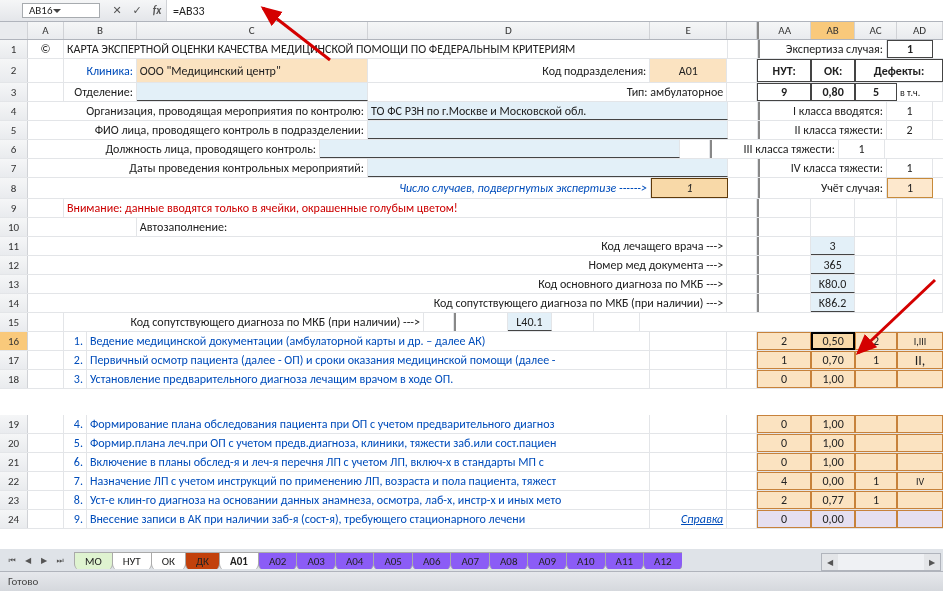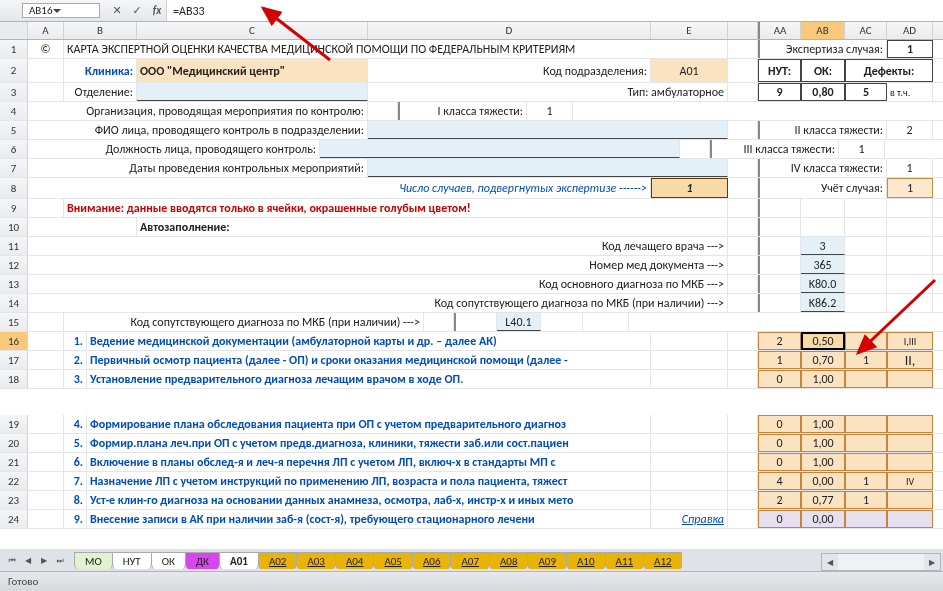--- a/index.html
+++ b/index.html
@@ -27,29 +27,29 @@
   .rh.selected { background: #f9c97b; }
   .cell { border-right: 1px solid #e3e5e8; padding: 0 3px; font-size: 12px; color: #222; display: flex; align-items: center; overflow: hidden; white-space: nowrap; }
   
   
   .c-A { width: 36px; }
   .c-B { width: 73px; }
   .c-C { width: 231px; }
   .c-D { width: 283px; }
   .c-E { width: 77px; }
   .c-gap { width: 30px; }
-  .c-AA { width: 43px; }
+  .c-AA { width: 54px; }
   .c-AB { width: 44px; }
   .c-AC { width: 42px; }
   .c-AD { width: 46px; }
   
   .split { border-left: 2px solid #888; }
   
   .title-row .cell { font-size: 12px; }
-  .bold { font-weight: bold; text-align: center; }
+  .bold { font-weight: normal; text-align: center; }
   .blue { color: #004dbb; }
   .red { color: #cc0000; }
   .right { justify-content: flex-end; }
   .center { justify-content: center; }
   
   .input-like { background: #e3f0f8; border-bottom: 1px solid #444 !important; }
   .peach { background: #fbe3c1; }
   .peach2 { background: #f8d9a8; border: 1px solid #5f3a0a; }
   .peach3 { background: #fde8cd; border: 1px solid #c78a3a; }
   .purple-row .c-AA,.purple-row .c-AB,.purple-row .c-AC,.purple-row .c-AD { background: #e5dff0; border: 1px solid #6b4a9c; }
@@ -60,22 +60,22 @@
   .active-cell { border: 2px solid #000 !important; background: #f8d9a8; }
   
   
   .sheet-bar { position: absolute; bottom: 20px; left: 0; right: 0; height: 22px; background: #dfe3e8; display: flex; align-items: center; }
   .sheet-nav { display: flex; margin-left: 4px; }
   .sheet-nav .nv { width: 16px; height: 16px; display: flex; align-items: center; justify-content: center; font-size: 8px; color: #555; }
   .sheet-tabs { display: flex; align-items: flex-end; margin-left: 6px; overflow:hidden; }
   .tab { padding: 2px 10px; font-size: 11px; color: #222; border: 1px solid #aaa; border-bottom: none; margin-right: -1px; border-radius: 0 0 6px 6px; position: relative; top: 1px; }
   .tab.active { background: #fff; font-weight: bold; }
   .tab.mo { background: #dff3d0; }
-  .tab.dk { background: #d946ef; }
-  .tab.ax { background: #eab308; text-decoration: underline; }
+  .tab.dk { background: #c2410c; }
+  .tab.ax { background: #8b5cf6; }
   .tab.nut, .tab.ok { background:#fff; }
   
   
   .status-bar { position: absolute; bottom: 0; left: 0; right: 0; height: 20px; background: linear-gradient(#e6e8ec,#d5d8dd); border-top: 1px solid #b0b4bc; display: flex; align-items: center; padding: 0 8px; font-size: 11px; color: #444; }
   
   
   .arrow { position: absolute; pointer-events: none; }
   .arrow svg { overflow: visible; }
   
   .sp-link { color: #004dbb; text-decoration: underline; font-style: italic; }
@@ -147,22 +147,23 @@
     <div class="cell c-gap"></div>
     <div class="cell c-AA split hdr-box">9</div>
     <div class="cell c-AB hdr-box">0,80</div>
     <div class="cell c-AC hdr-box">5</div>
     <div class="cell c-AD" style="font-size:10px">в т.ч.</div>
   </div>
 
   <div class="row" style="height:19px">
     <div class="rh">4</div>
     <div class="cell right" style="width:340px">Организация, проводящая мероприятия по контролю:</div>
-    <div class="cell c-gap"></div>
-    <div class="cell split right" style="width:129px">I класса тяжести:</div>
+    <div class="cell bold input-like" style="width:360px">ТО ФС РЗН по г.Москве и Московской обл.</div>
+    <div class="cell c-gap"></div>
+    <div class="cell split right" style="width:129px">I класса вводятся:</div>
     <div class="cell c-AD center">1</div>
   </div>
   <div class="row" style="height:19px">
     <div class="rh">5</div>
     <div class="cell right" style="width:340px">ФИО лица, проводящего контроль в подразделении:</div>
     <div class="cell input-like" style="width:360px"></div>
     <div class="cell c-gap"></div>
     <div class="cell split right" style="width:129px">II класса тяжести:</div>
     <div class="cell c-AD center">2</div>
   </div>

